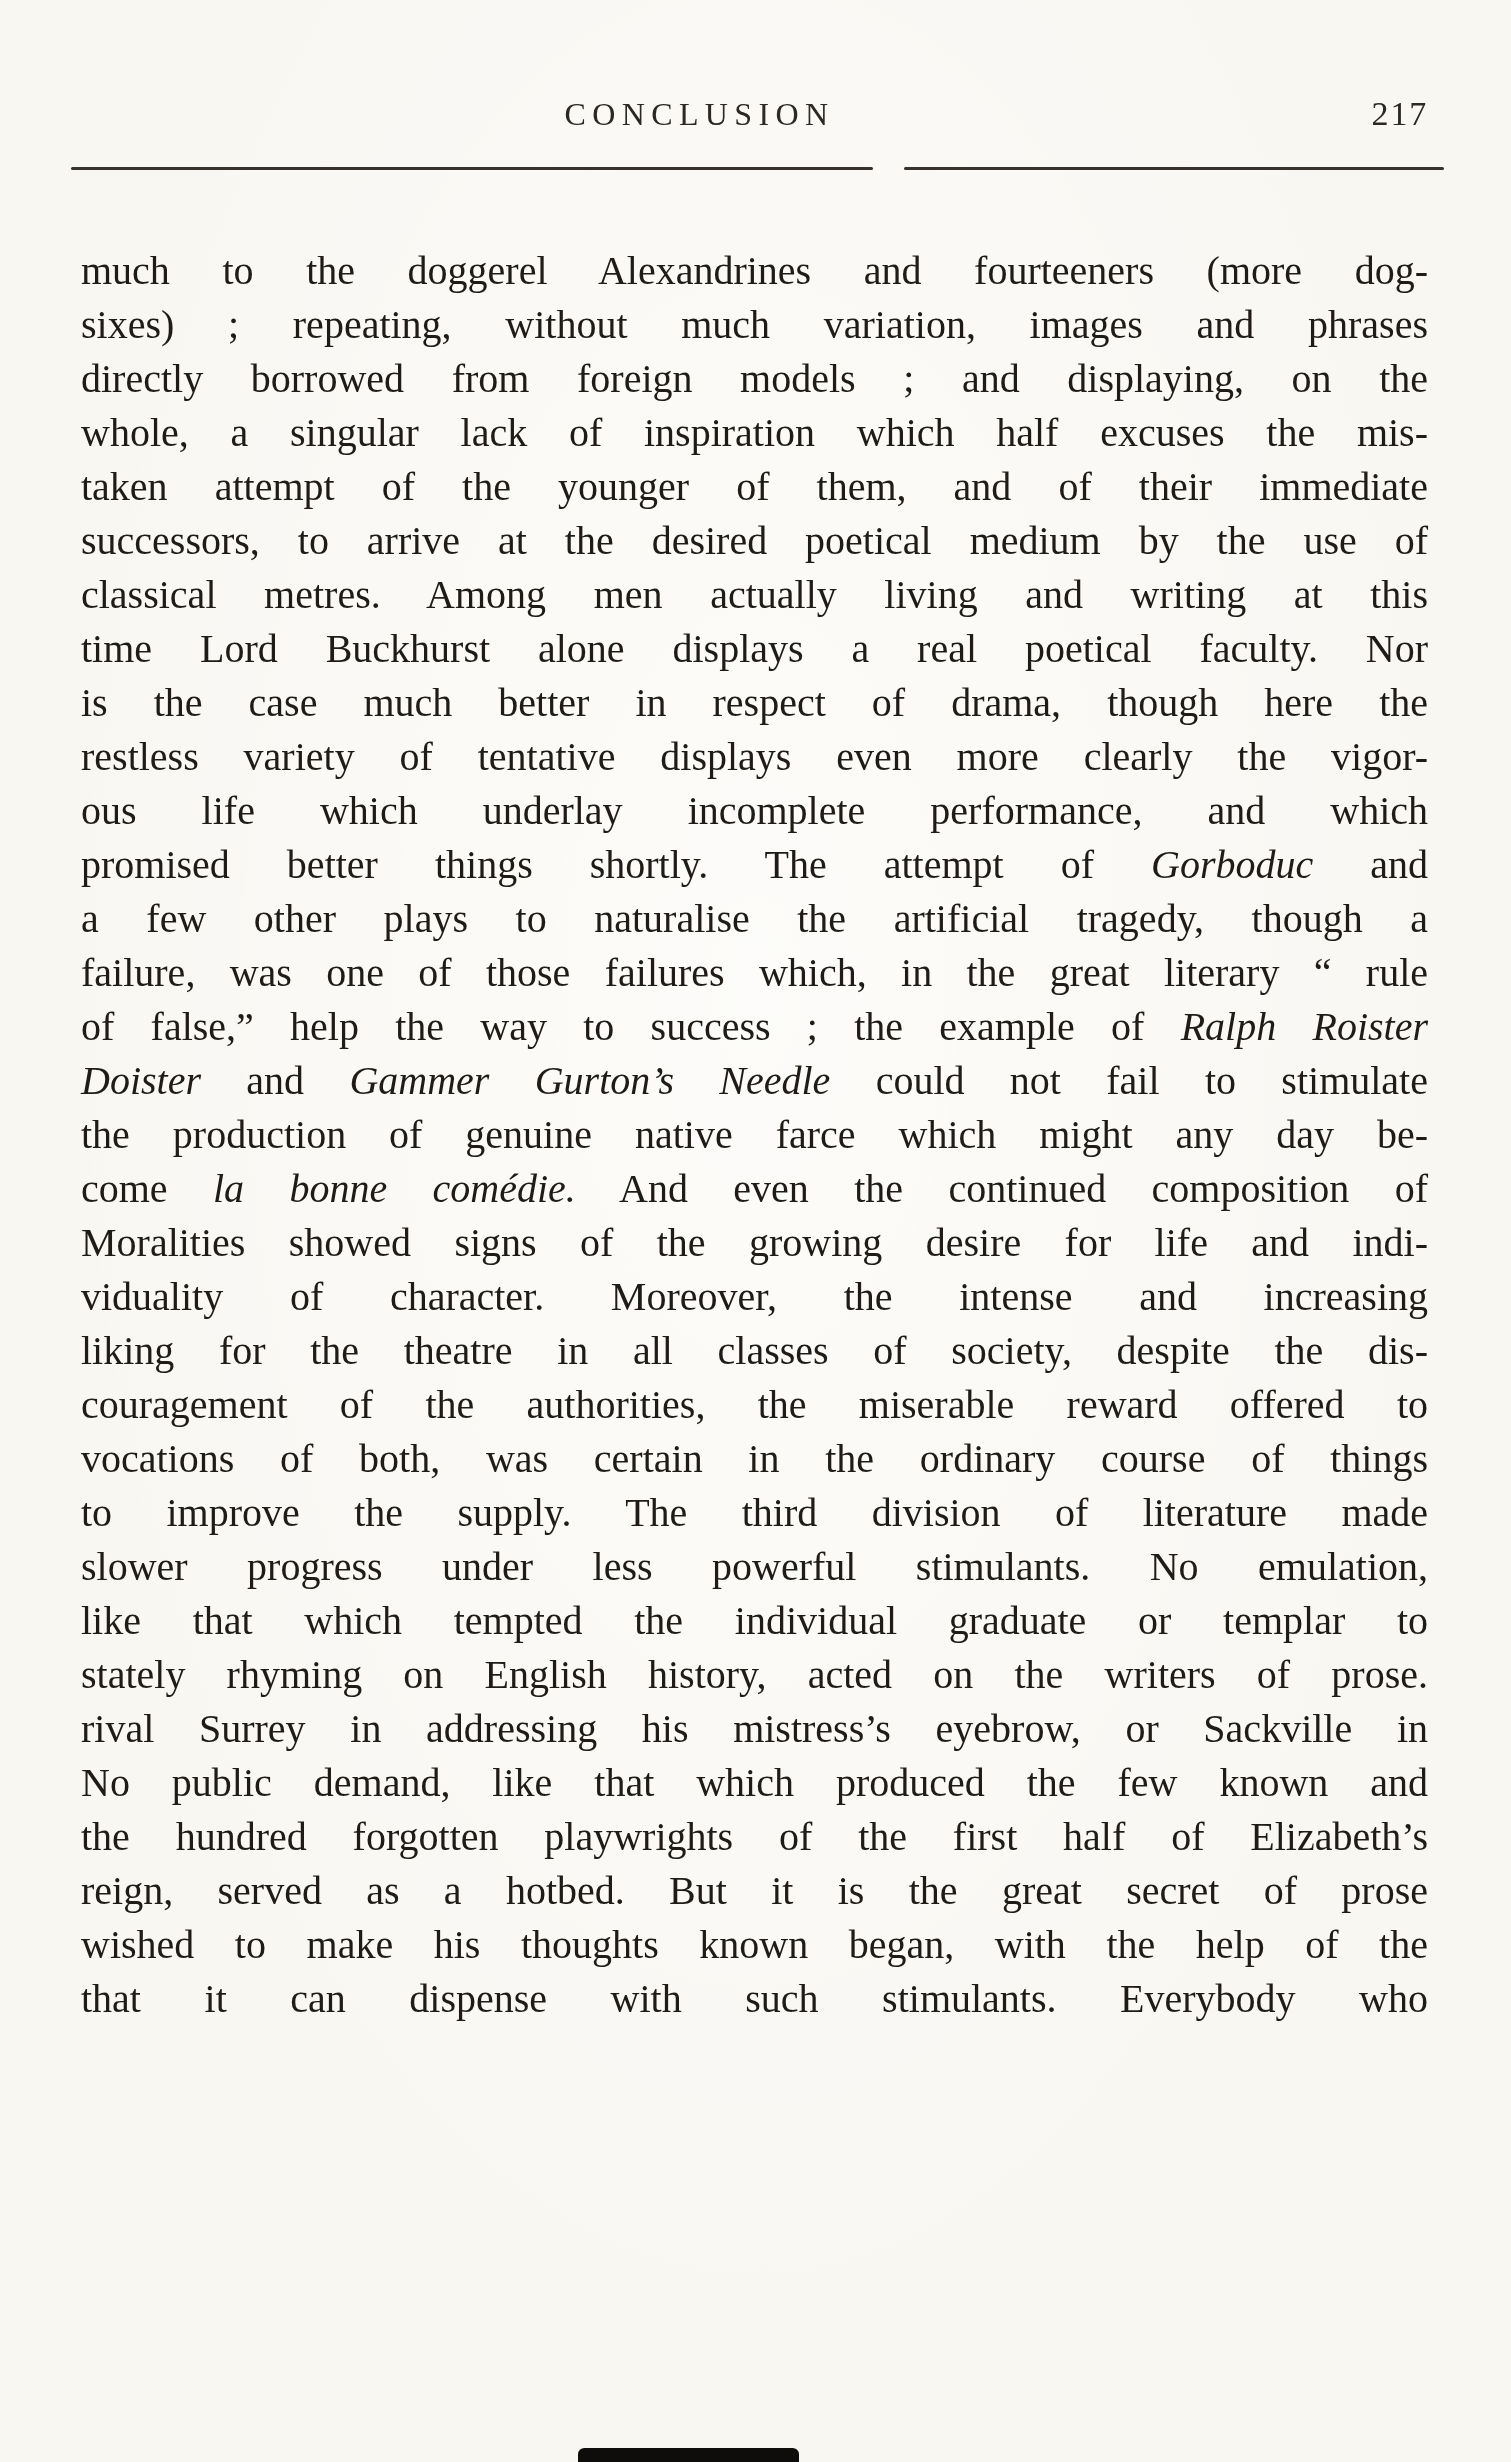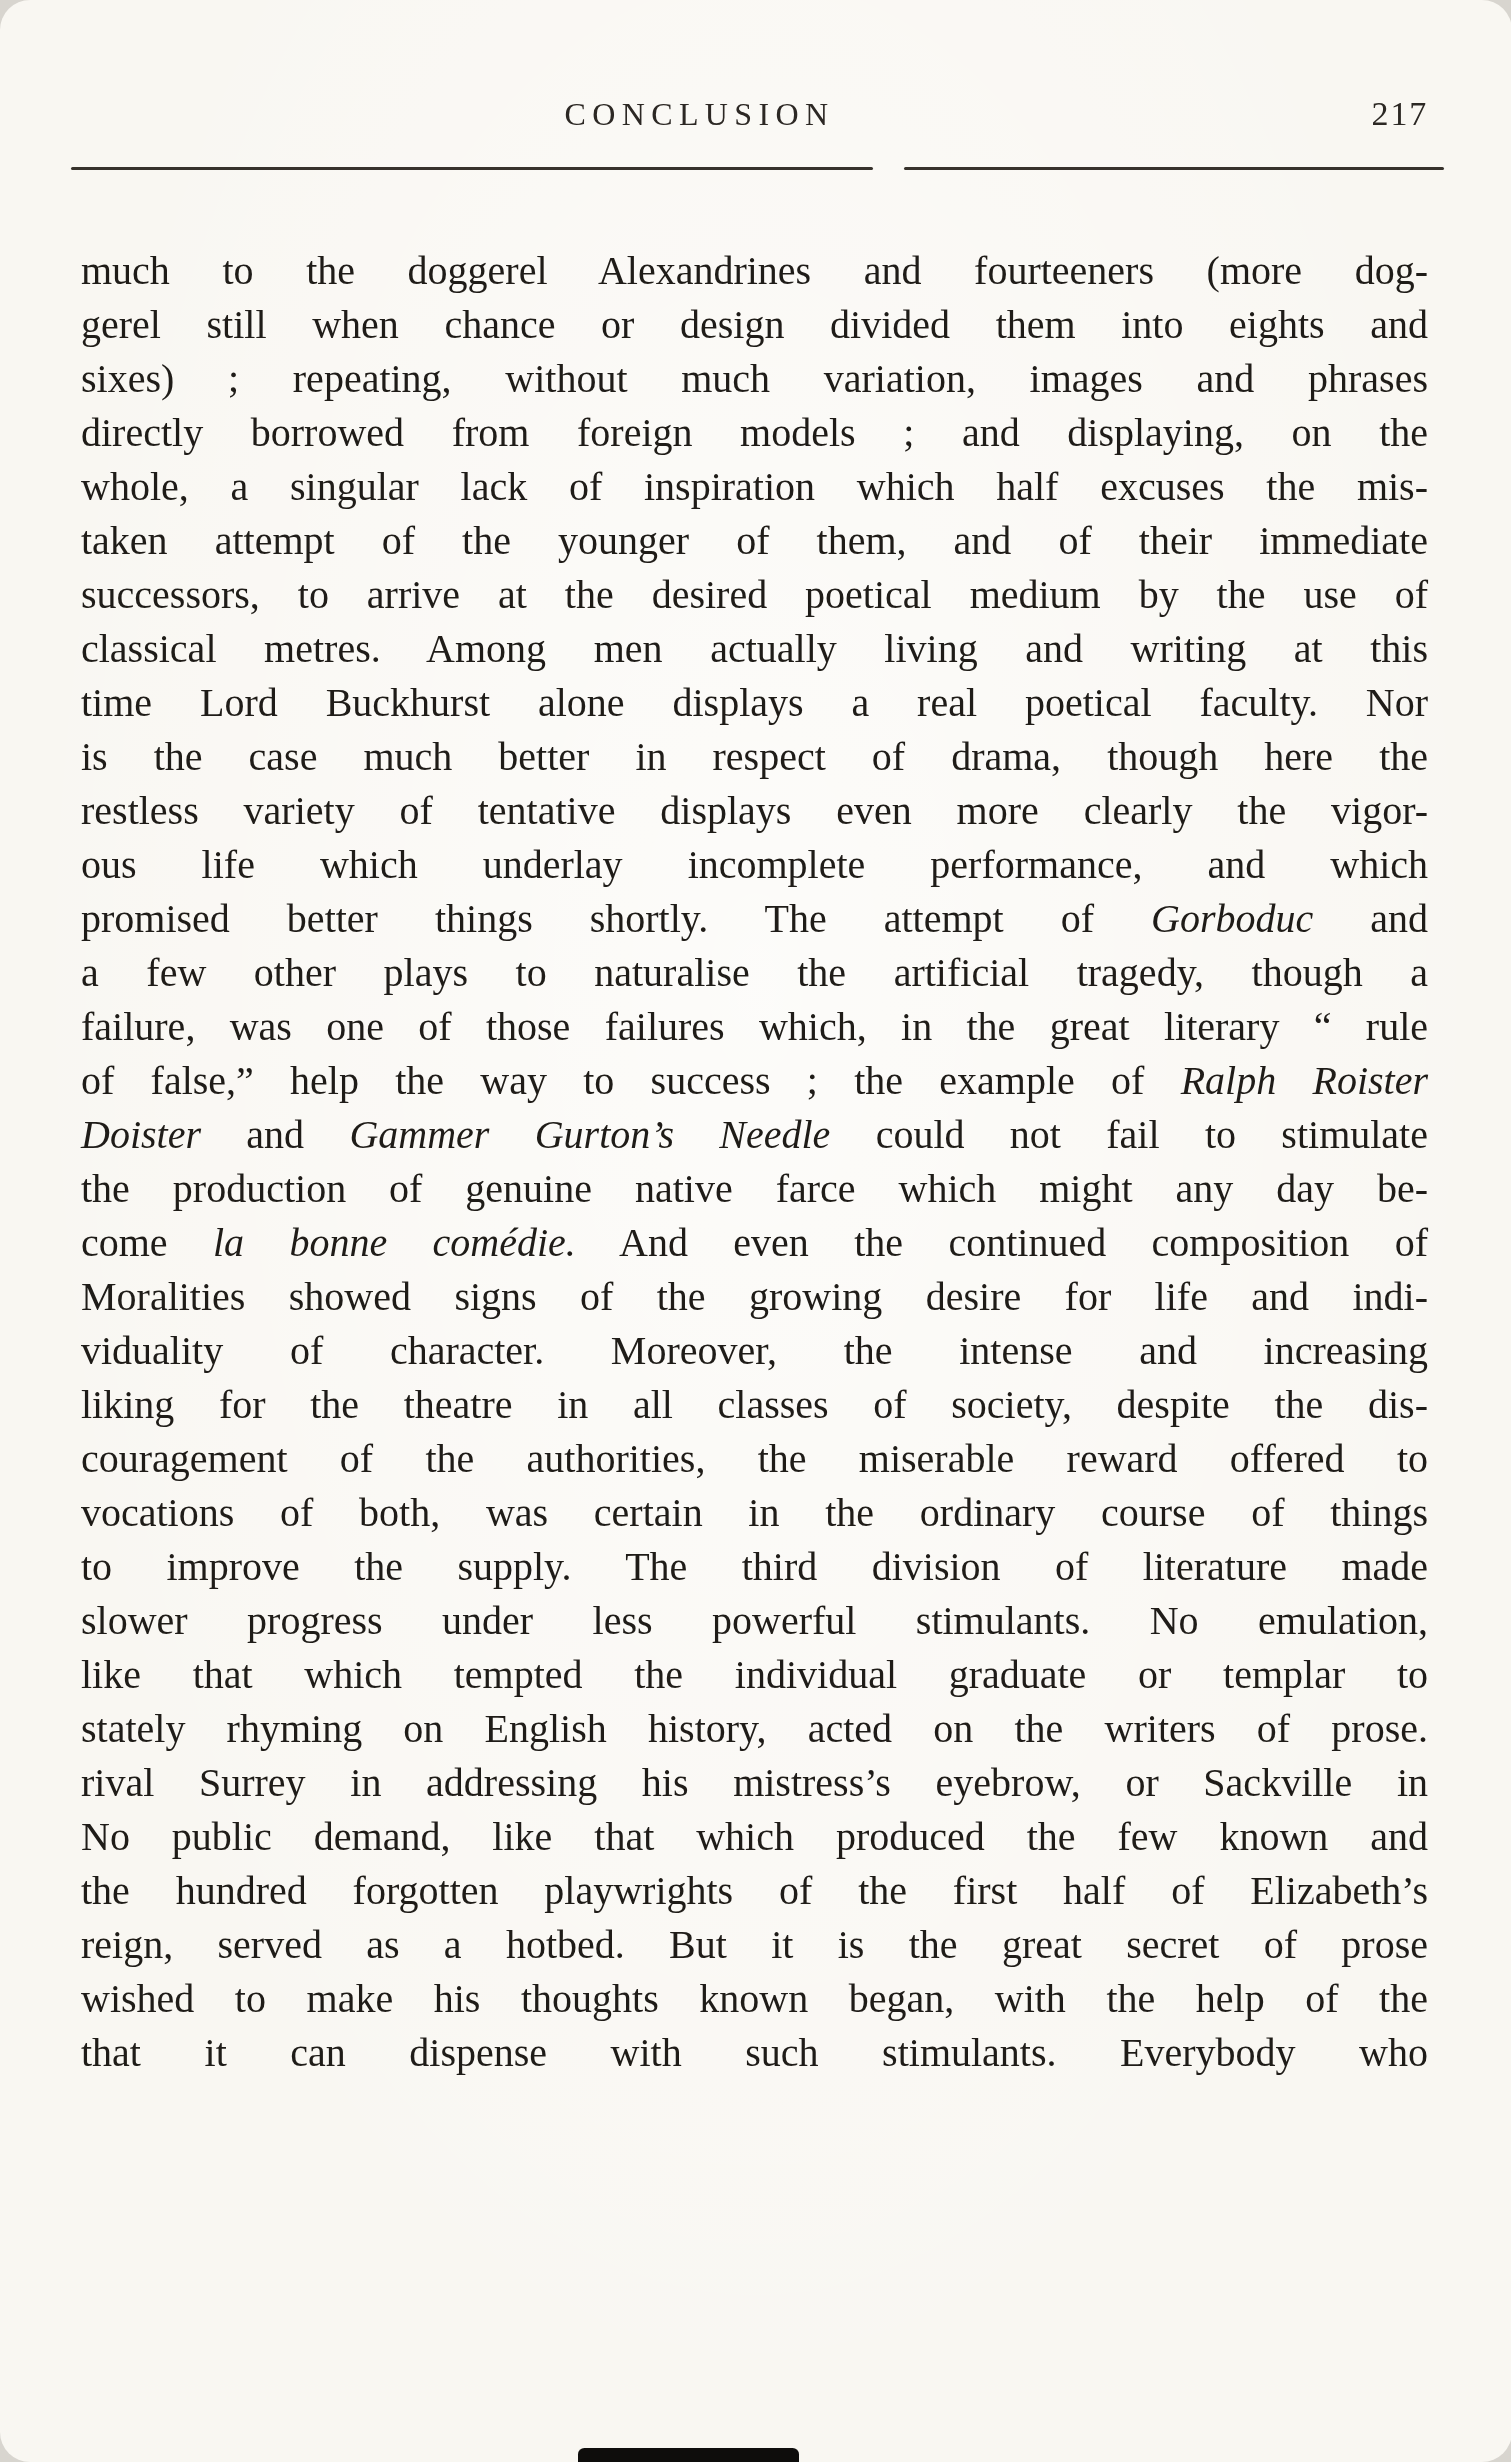--- a/index.html
+++ b/index.html
@@ -11,21 +11,20 @@
     position: relative;
     width: 1512px;
     height: 2462px;
     margin: 0 auto;
     background:
       radial-gradient(ellipse at 50% 40%, rgba(255,255,255,0.6), rgba(0,0,0,0) 70%),
       #f9f7f2;
     overflow: hidden;
     font-family: "Liberation Serif", "DejaVu Serif", serif;
     color: #201d1a;
-    border-radius: 30px;
   }
   .header {
     position: absolute;
     top: 95px;
     left: 81px;
     right: 84px;
     display: flex;
     align-items: baseline;
   }
   .header .spacer { flex: 1; }
@@ -90,21 +89,20 @@
     <div class="spacer"></div>
     <div class="header-title">CONCLUSION</div>
     <div class="header-right">217</div>
   </div>
 
   <div class="rule rule-left"></div>
   <div class="rule rule-right"></div>
 
   <div class="page-body">
       <div class="line"><span class="seg">much to the doggerel Alexandrines and fourteeners (more dog-</span></div>
-      <div class="line"><span class="seg">gerel still when chance or design divided them into eights and</span></div>
       <div class="line"><span class="seg">sixes) ; repeating, without much variation, images and phrases</span></div>
       <div class="line"><span class="seg">directly borrowed from foreign models ; and displaying, on the</span></div>
       <div class="line"><span class="seg">whole, a singular lack of inspiration which half excuses the mis-</span></div>
       <div class="line"><span class="seg">taken attempt of the younger of them, and of their immediate</span></div>
       <div class="line"><span class="seg">successors, to arrive at the desired poetical medium by the use of</span></div>
       <div class="line"><span class="seg">classical metres. Among men actually living and writing at this</span></div>
       <div class="line"><span class="seg">time Lord Buckhurst alone displays a real poetical faculty. Nor</span></div>
       <div class="line"><span class="seg">is the case much better in respect of drama, though here the</span></div>
       <div class="line"><span class="seg">restless variety of tentative displays even more clearly the vigor-</span></div>
       <div class="line"><span class="seg">ous life which underlay incomplete performance, and which</span></div>

